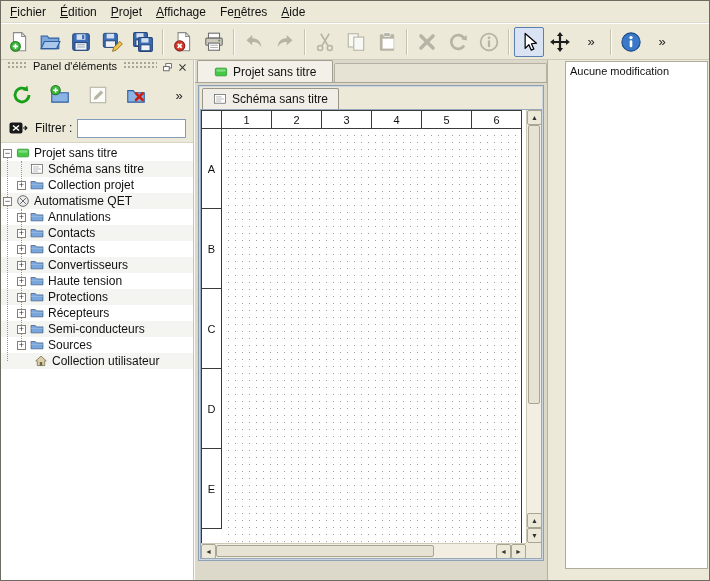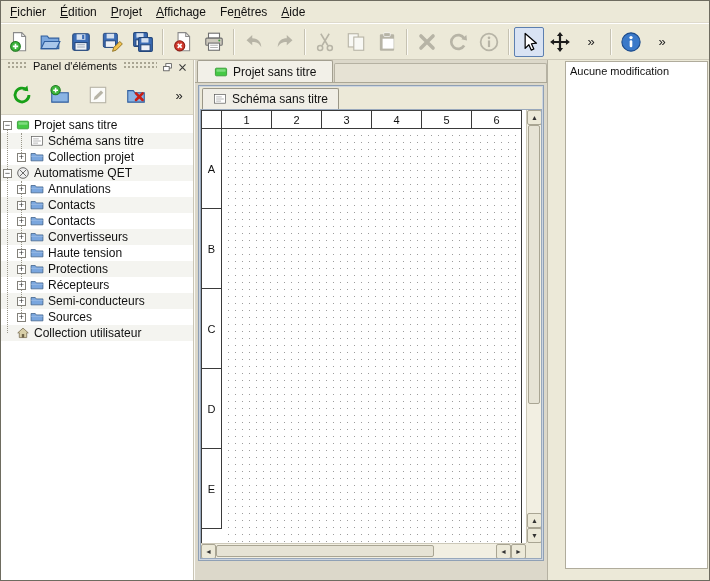--- a/index.html
+++ b/index.html
@@ -325,20 +325,33 @@
               <svg viewBox="0 0 20 20">
                 <path d="M2.5 6h5L9 8h8.5v8.5h-15z" fill="#8ab4e4" stroke="#2f5e9e"></path>
                 <path d="M10 8.5l6 6M16 8.5l-6 6" stroke="#c81e14" stroke-width="2.4" stroke-linecap="round"></path>
               </svg>
             </span>
           </button>
           <button type="button" class="tbtn">
             <span class="ovf">»</span>
           </button>
         </div>
+      <div class="filter-row">
+        <button class="filter-clear">
+            <span class="icon i20">
+              <svg viewBox="0 0 20 20">
+                <rect x="1.5" y="4.5" width="13" height="11" rx="2" fill="#181818"></rect>
+                <path d="M5 7.5l6 5M11 7.5l-6 5" stroke="#fff" stroke-width="1.5"></path>
+                <path d="M15 10h3.5M16.8 8l2 2-2 2" fill="none" stroke="#181818" stroke-width="1.2"></path>
+              </svg>
+            </span>
+          </button>
+        <span class="filter-label">Filtrer :</span>
+        <input class="filter-input" value="" style="">
+      </div>
       <div class="tree">
           <div class="tree-row" style="padding-left: 2px;">
             <span class="expander">−</span>
             <span class="icon i14 ticon">
               <svg viewBox="0 0 20 20">
                 <rect x="2" y="4.5" width="16" height="11" rx="1.5" fill="#45c945" stroke="#1d8a1d"></rect>
                 <rect x="3.5" y="6" width="13" height="3.5" rx="1" fill="#7fdc7f"></rect>
               </svg>
             </span>
             <span class="tlabel">Projet sans titre</span>
@@ -456,21 +469,21 @@
           <div class="tree-row" style="padding-left: 16px;">
             <span class="expander">+</span>
             <span class="icon i14 ticon">
               <svg viewBox="0 0 20 20">
                 <path d="M1.5 5h6L9 7h9.5v8.5h-17z" fill="#7aa6de" stroke="#33567e"></path>
                 <path d="M1.5 9h17" stroke="#a3c2e8"></path>
               </svg>
             </span>
             <span class="tlabel">Sources</span>
           </div>
-          <div class="tree-row alt" style="padding-left: 2px;">
+          <div class="tree-row alt" style="padding-left: 20px;">
             <span class="expander none"></span>
             <span class="icon i14 ticon">
               <svg viewBox="0 0 20 20">
                 <path d="M10 3L2.5 9.8h2.2v6.7h10.6V9.8h2.2z" fill="#d8cfa8" stroke="#6e6246"></path>
                 <rect x="8.3" y="11.5" width="3.4" height="5" fill="#6e6246"></rect>
               </svg>
             </span>
             <span class="tlabel">Collection utilisateur</span>
           </div>
           <div class="guide" style="left: 6px; top: 10px; height: 208px;"></div>

